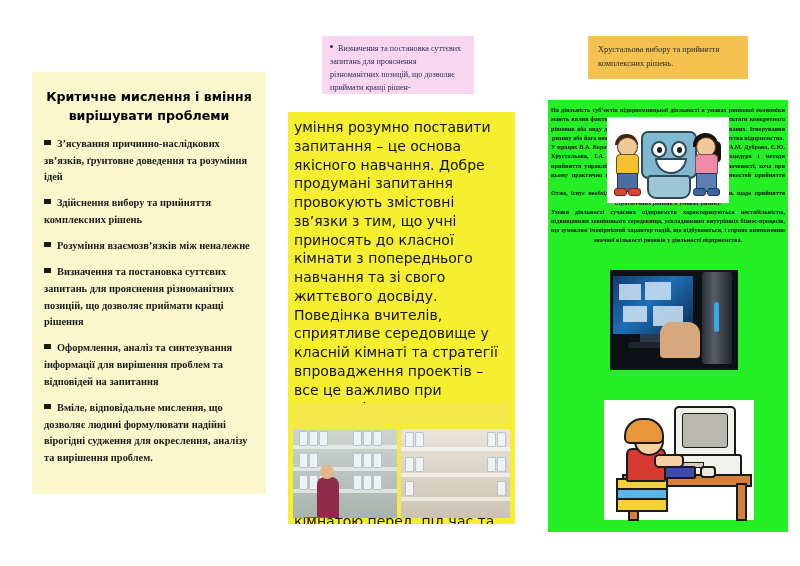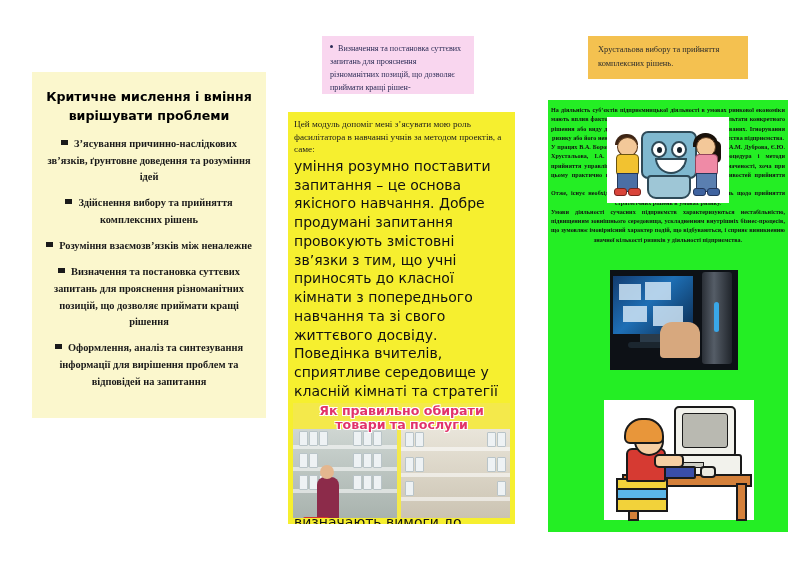--- a/index.html
+++ b/index.html
@@ -35,21 +35,21 @@
     margin:4px 0 10px 0;
     text-align:center;
     font-family:"DejaVu Sans", sans-serif;
     font-size:12.6px;
     font-weight:bold;
     color:#000;
     line-height:1.5;
   }
   .bullet-item{
     display:block;
-    text-align:center;
+    text-align:left;
     font-family:"Liberation Serif", serif;
     font-weight:bold;
     font-size:10.4px;
     color:#1a1a1a;
     line-height:1.62;
     margin:0 0 9px 0;
     text-indent:0;
   }
   .bullet-item .bul{
     display:inline-block;
@@ -228,29 +228,31 @@
       </p>
       <p class="bullet-item">
         <span class="bul"></span><span>Розуміння взаємозв’язків між неналежне</span>
       </p>
       <p class="bullet-item">
         <span class="bul"></span><span>Визначення та постановка суттєвих запитань для прояснення різноманітних позицій, що дозволяє приймати кращі рішення</span>
       </p>
       <p class="bullet-item">
         <span class="bul"></span><span>Оформлення, аналіз та синтезування інформації для вирішення проблем та відповідей на запитання</span>
       </p>
+      <p class="bullet-item">
+        <span class="bul"></span><span>Вміле, відповідальне мислення, що дозволяє людині формулювати надійні вірогідні судження для окреслення, аналізу та вирішення проблем.</span>
+      </p>
     </div>
   </div>
 
   <div id="mid-top-box">
     <span class="bul"></span><span>Визначення та постановка суттєвих запитань для прояснення різноманітних позицій, що дозволяє приймати кращі рішен-</span>
   </div>
 
   <div id="mid-panel">
-    <p id="mid-intro">Цей модуль допоміг мені з’ясувати мою роль фасилітатора в навчанні учнів за методом проектів, а саме:</p>
     <p id="mid-body">уміння розумно поставити запитання – це основа якісного навчання. Добре продумані запитання провокують змістовні зв’язки з тим, що учні приносять до класної кімнати з попереднього навчання та зі свого життєвого досвіду. Поведінка вчителів, сприятливе середовище у класній кімнаті та стратегії впровадження проектів – все це важливо при створенні навчального процесу, що будується на навчальних потребах учнів. Деталі плану впровадження визначають вимоги до середовища поза класною кімнатою перед, під час та після виконання учнями проектів і забезпечують успіх</p>
 
     <div id="mid-photo">
       <div class="shelf shelf-left">
         <div class="shelf-row" style="top:16px"></div>
         <div class="shelf-row" style="top:38px"></div>
         <div class="shelf-row" style="top:60px"></div>
         <div class="prod" style="left:6px;top:2px"></div>
         <div class="prod" style="left:16px;top:2px"></div>
         <div class="prod" style="left:26px;top:2px"></div>
@@ -282,24 +284,20 @@
         <div class="prod" style="left:86px;top:3px"></div>
         <div class="prod" style="left:96px;top:3px"></div>
         <div class="prod" style="left:4px;top:28px"></div>
         <div class="prod" style="left:14px;top:28px"></div>
         <div class="prod" style="left:86px;top:28px"></div>
         <div class="prod" style="left:96px;top:28px"></div>
         <div class="prod" style="left:4px;top:52px"></div>
         <div class="prod" style="left:96px;top:52px"></div>
 
       </div>
-      <div id="mid-caption">
-        <div>Як правильно обирати</div>
-        <div>товари та послуги</div>
-      </div>
     </div>
   </div>
 
   <div id="right-top-box">
     <span>Хрустальова вибору та прийняття комплексних рішень.</span>
   </div>
 
   <div id="right-panel">
 
     <div id="r-illo1">

